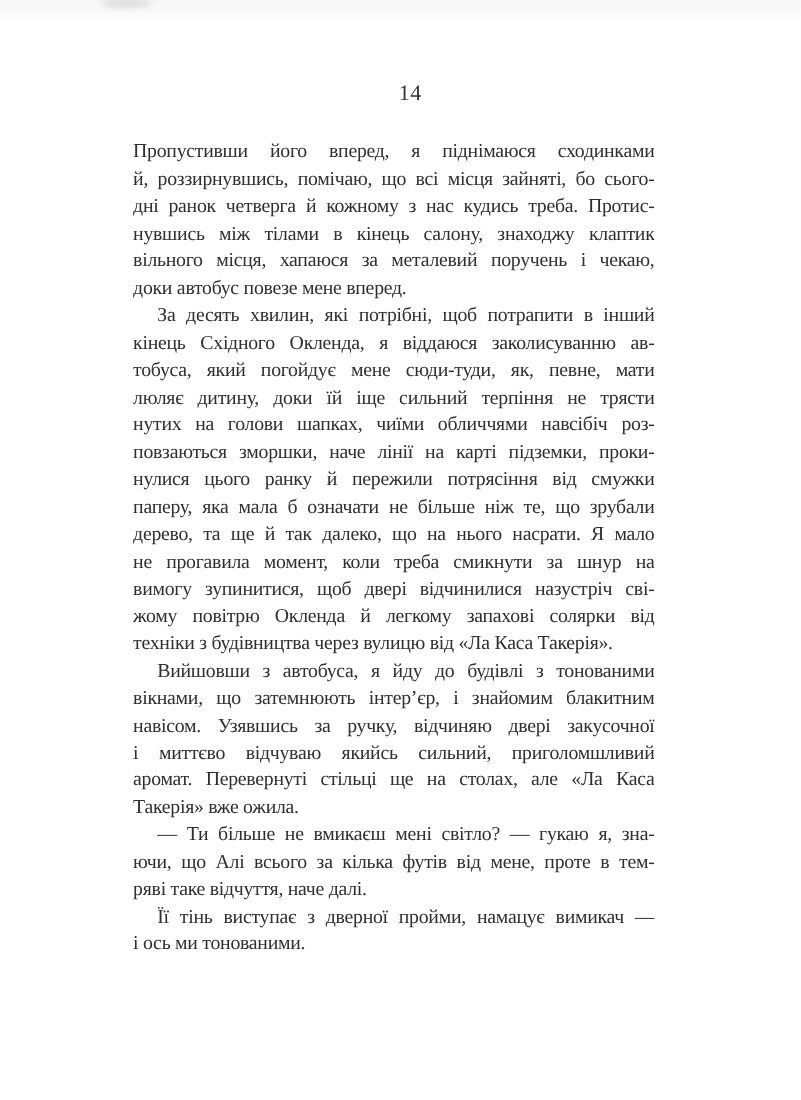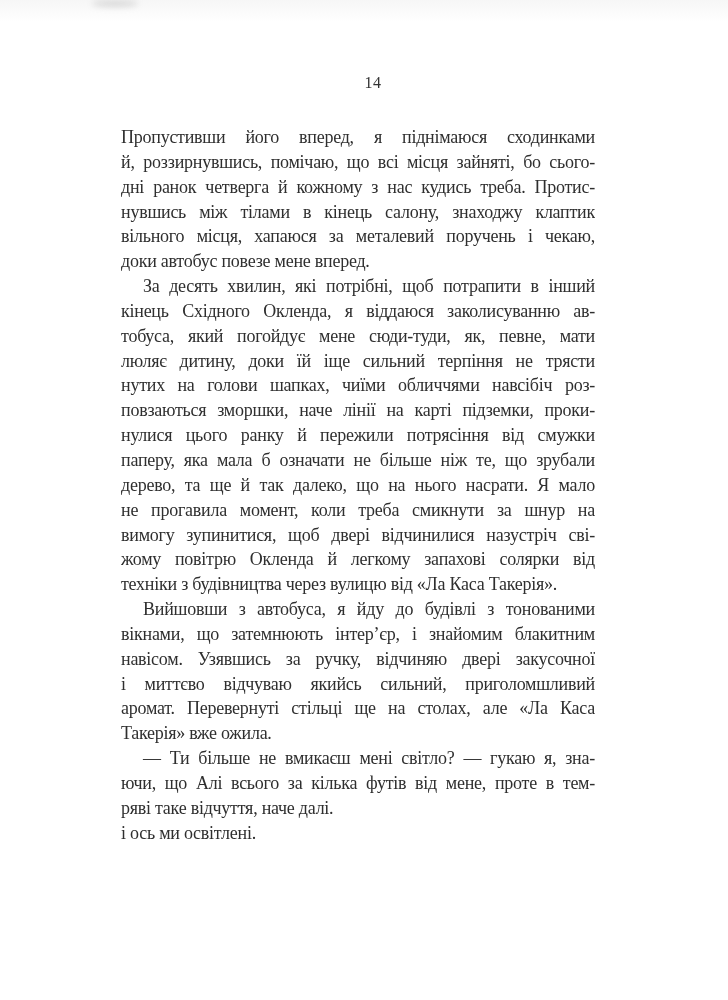--- a/index.html
+++ b/index.html
@@ -35,21 +35,21 @@
     filter: blur(3px);
     border-radius: 50%;
     pointer-events: none;
   }
   .page-number {
     position: absolute;
     top: 74px;
     left: 136px;
     width: 474px;
     text-align: center;
-    font-size: 16px;
+    font-size: 20px;
     color: #333333;
     letter-spacing: 0.5px;
   }
   .text-block {
     position: absolute;
     top: 125px;
     left: 121px;
     width: 474px;
     font-size: 18px;
     line-height: 24.85px;
@@ -107,16 +107,17 @@
         <div class="line">і миттєво відчуваю якийсь сильний, приголомшливий</div>
         <div class="line">аромат. Перевернуті стільці ще на столах, але «Ла Каса</div>
         <div class="line last">Такерія» вже ожила.</div>
       </div>
       <div class="paragraph">
         <div class="line indent">— Ти більше не вмикаєш мені світло? — гукаю я, зна-</div>
         <div class="line">ючи, що Алі всього за кілька футів від мене, проте в тем-</div>
         <div class="line last">ряві таке відчуття, наче далі.</div>
       </div>
       <div class="paragraph">
-        <div class="line last">і ось ми освітлені.</div>
+        <div class="line indent">Її тінь виступає з дверної пройми, намацує вимикач —</div>
+        <div class="line last">і ось ми тонованими.</div>
       </div>
     </div>
 </div>
 
 </body></html>

